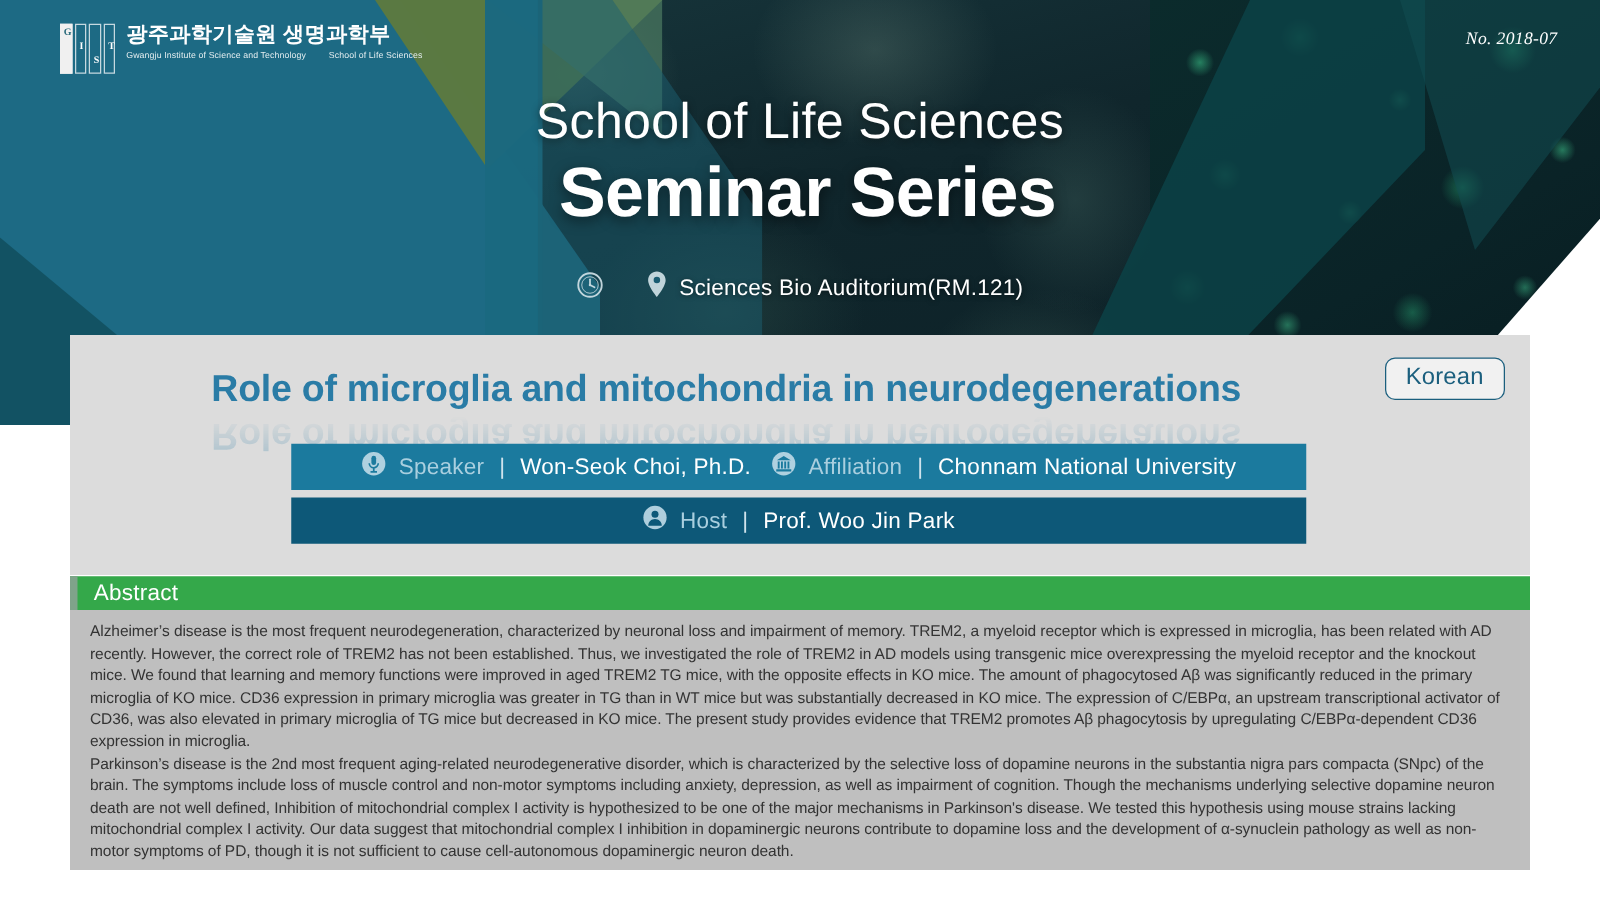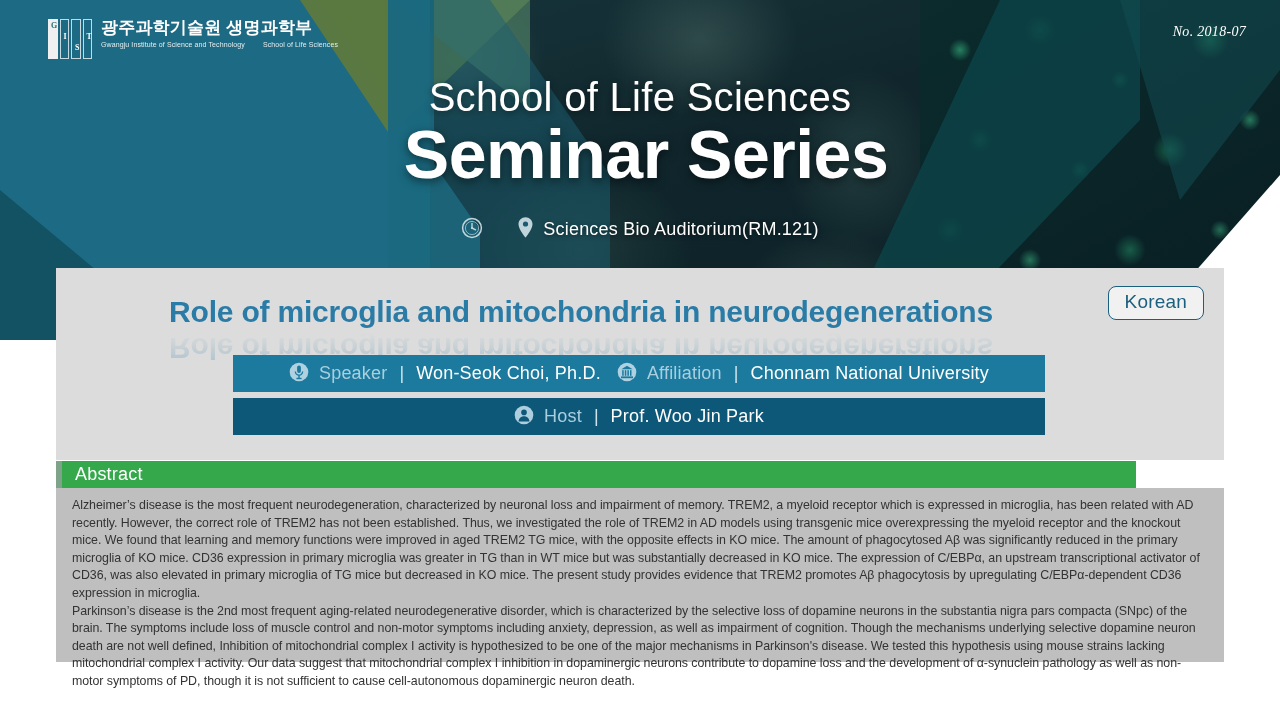--- a/index.html
+++ b/index.html
@@ -193,21 +193,21 @@
   .hdr-titles {
     position: absolute; left: 0; top: 74px; width: 1280px;
     text-align: center; z-index: 30;
   }
   .t-school {
     font-size: 40px; font-weight: 400; color: #ffffff;
     letter-spacing: .3px; line-height: 46px;
     text-shadow: 0 2px 7px rgba(0,0,0,.45);
   }
   .t-seminar {
-    font-size: 68px; font-weight: 700; color: #ffffff;
+    font-size: 56px; font-weight: 700; color: #ffffff;
     letter-spacing: -.5px; line-height: 76px; margin-top: -4px;
     text-shadow: 0 3px 10px rgba(0,0,0,.5);
     padding-left: 12px;
   }
 
   
   .meta {
     position: absolute; left: 0; top: 216px; width: 1280px;
     display: flex; justify-content: center; align-items: center;
     gap: 34px; z-index: 30;
@@ -270,34 +270,34 @@
     font-size: 18px; color: #a9cfdf; letter-spacing: .2px;
   }
   .field .pipe { font-size: 18px; color: #cfe3ec; margin: 0 2px; }
   .field .val {
     font-size: 18px; color: #ffffff; letter-spacing: .2px;
   }
 
   
   .abs-head {
     position: absolute; left: 56px; top: 461px;
-    width: 1080px; height: 27px;
+    width: 1168px; height: 27px;
     background: #34a84a;
     display: flex; align-items: center;
   }
   .abs-head .bm {
     width: 6px; height: 27px; background: #7fa38a; flex: 0 0 auto;
   }
   .abs-head .ttl {
     margin-left: 13px;
     font-size: 18px; color: #ffffff; letter-spacing: .2px;
   }
   .abs-body {
     position: absolute; left: 56px; top: 488px;
-    width: 1168px; height: 174px;
+    width: 1168px; height: 208px;
     background: #bfbfbf;
     padding: 9px 14px 0 16px;
   }
   .abs-body p {
     font-size: 12.4px; line-height: 17.6px;
     color: #333333; letter-spacing: -.05px;
     text-align: left;
   }
   .abs-body p + p { margin-top: 0; }
 

